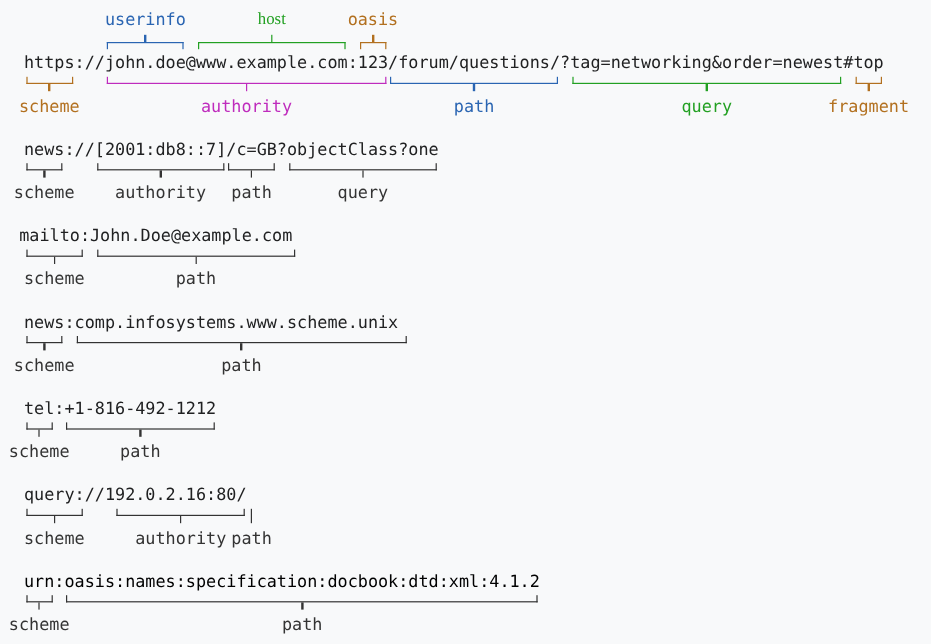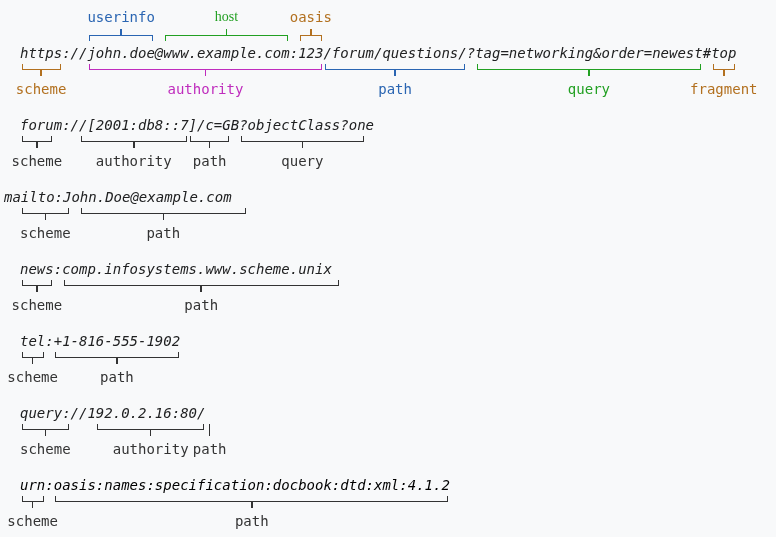--- a/index.html
+++ b/index.html
@@ -10,21 +10,20 @@
     font-family: "DejaVu Sans Mono", "Liberation Mono", monospace;
     overflow: hidden;
   }
   #diagram { position: absolute; left: 0; top: 0; width: 776px; height: 464px; }
   .example-block { position: absolute; left: 0; width: 776px; }
   .url-line {
     position: absolute;
     font-size: 14px;
     line-height: 18px;
     white-space: pre;
-    font-style: italic;
   }
   .seg-label {
     position: absolute;
     font-size: 14px;
     line-height: 18px;
     white-space: pre;
     transform: translateX(-50%);
   }
   .bk { position: absolute; }
 </style>
@@ -53,54 +52,54 @@
       <div class="bk" style="left: 394.329px; top: 62px; width: 1.5px; height: 6px; background: rgb(42, 101, 178);"></div>
       <div class="seg-label" style="left: 395.079px; top: 72px; color: rgb(42, 101, 178);">path</div>
       <div class="bk" style="left: 476.653px; top: 56px; width: 224.576px; height: 6px; border-right: 1.5px solid rgb(34, 160, 34); border-bottom: 1.5px solid rgb(34, 160, 34); border-left: 1.5px solid rgb(34, 160, 34); border-image: initial; border-top: none;"></div>
       <div class="bk" style="left: 588.191px; top: 62px; width: 1.5px; height: 6px; background: rgb(34, 160, 34);"></div>
       <div class="seg-label" style="left: 588.941px; top: 72px; color: rgb(34, 160, 34);">query</div>
       <div class="bk" style="left: 712.658px; top: 56px; width: 22.2862px; height: 6px; border-right: 1.5px solid rgb(178, 112, 31); border-bottom: 1.5px solid rgb(178, 112, 31); border-left: 1.5px solid rgb(178, 112, 31); border-image: initial; border-top: none;"></div>
       <div class="bk" style="left: 723.051px; top: 62px; width: 1.5px; height: 6px; background: rgb(178, 112, 31);"></div>
       <div class="seg-label" style="left: 723.801px; top: 72px; color: rgb(178, 112, 31);">fragment</div>
     </div>
     <div class="example-block" style="top: 116px;">
-      <div class="url-line" style="left: 20px; top: 0px; color: rgb(32, 33, 34);">forum://[2001:db8::7]/c=GB?objectClass?one</div>
+      <div class="url-line" style="left: 20px; top: 0px; color: rgb(32, 33, 34);">news://[2001:db8::7]/c=GB?objectClass?one</div>
       <div class="bk" style="left: 21.5px; top: 20px; width: 30.715px; height: 6px; border-right: 1.5px solid rgb(51, 51, 51); border-bottom: 1.5px solid rgb(51, 51, 51); border-left: 1.5px solid rgb(51, 51, 51); border-image: initial; border-top: none;"></div>
       <div class="bk" style="left: 36.1075px; top: 26px; width: 1.5px; height: 6px; background: rgb(51, 51, 51);"></div>
       <div class="seg-label" style="left: 36.8575px; top: 36px; color: rgb(51, 51, 51);">scheme</div>
       <div class="bk" style="left: 80.5012px; top: 20px; width: 106.574px; height: 6px; border-right: 1.5px solid rgb(51, 51, 51); border-bottom: 1.5px solid rgb(51, 51, 51); border-left: 1.5px solid rgb(51, 51, 51); border-image: initial; border-top: none;"></div>
       <div class="bk" style="left: 133.038px; top: 26px; width: 1.5px; height: 6px; background: rgb(51, 51, 51);"></div>
       <div class="seg-label" style="left: 133.788px; top: 36px; color: rgb(51, 51, 51);">authority</div>
       <div class="bk" style="left: 190.075px; top: 20px; width: 39.1438px; height: 6px; border-right: 1.5px solid rgb(51, 51, 51); border-bottom: 1.5px solid rgb(51, 51, 51); border-left: 1.5px solid rgb(51, 51, 51); border-image: initial; border-top: none;"></div>
       <div class="bk" style="left: 208.897px; top: 26px; width: 1.5px; height: 6px; background: rgb(51, 51, 51);"></div>
       <div class="seg-label" style="left: 209.647px; top: 36px; color: rgb(51, 51, 51);">path</div>
       <div class="bk" style="left: 240.648px; top: 20px; width: 123.431px; height: 6px; border-right: 1.5px solid rgb(51, 51, 51); border-bottom: 1.5px solid rgb(51, 51, 51); border-left: 1.5px solid rgb(51, 51, 51); border-image: initial; border-top: none;"></div>
       <div class="bk" style="left: 301.613px; top: 26px; width: 1.5px; height: 6px; background: rgb(51, 51, 51);"></div>
       <div class="seg-label" style="left: 302.363px; top: 36px; color: rgb(51, 51, 51);">query</div>
     </div>
     <div class="example-block" style="top: 188px;">
-      <div class="url-line" style="left: 4px; top: 0px; color: rgb(32, 33, 34);">mailto:John.Doe@example.com</div>
+      <div class="url-line" style="left: 16px; top: 0px; color: rgb(32, 33, 34);">mailto:John.Doe@example.com</div>
       <div class="bk" style="left: 21.5px; top: 20px; width: 47.5725px; height: 6px; border-right: 1.5px solid rgb(51, 51, 51); border-bottom: 1.5px solid rgb(51, 51, 51); border-left: 1.5px solid rgb(51, 51, 51); border-image: initial; border-top: none;"></div>
       <div class="bk" style="left: 44.5363px; top: 26px; width: 1.5px; height: 6px; background: rgb(51, 51, 51);"></div>
       <div class="seg-label" style="left: 45.2863px; top: 36px; color: rgb(51, 51, 51);">scheme</div>
       <div class="bk" style="left: 80.5012px; top: 20px; width: 165.575px; height: 6px; border-right: 1.5px solid rgb(51, 51, 51); border-bottom: 1.5px solid rgb(51, 51, 51); border-left: 1.5px solid rgb(51, 51, 51); border-image: initial; border-top: none;"></div>
       <div class="bk" style="left: 162.539px; top: 26px; width: 1.5px; height: 6px; background: rgb(51, 51, 51);"></div>
       <div class="seg-label" style="left: 163.289px; top: 36px; color: rgb(51, 51, 51);">path</div>
     </div>
     <div class="example-block" style="top: 260px;">
       <div class="url-line" style="left: 20px; top: 0px; color: rgb(32, 33, 34);">news:comp.infosystems.www.scheme.unix</div>
       <div class="bk" style="left: 21.5px; top: 20px; width: 30.715px; height: 6px; border-right: 1.5px solid rgb(51, 51, 51); border-bottom: 1.5px solid rgb(51, 51, 51); border-left: 1.5px solid rgb(51, 51, 51); border-image: initial; border-top: none;"></div>
       <div class="bk" style="left: 36.1075px; top: 26px; width: 1.5px; height: 6px; background: rgb(51, 51, 51);"></div>
       <div class="seg-label" style="left: 36.8575px; top: 36px; color: rgb(51, 51, 51);">scheme</div>
       <div class="bk" style="left: 63.6438px; top: 20px; width: 275.149px; height: 6px; border-right: 1.5px solid rgb(51, 51, 51); border-bottom: 1.5px solid rgb(51, 51, 51); border-left: 1.5px solid rgb(51, 51, 51); border-image: initial; border-top: none;"></div>
       <div class="bk" style="left: 200.468px; top: 26px; width: 1.5px; height: 6px; background: rgb(51, 51, 51);"></div>
       <div class="seg-label" style="left: 201.218px; top: 36px; color: rgb(51, 51, 51);">path</div>
     </div>
     <div class="example-block" style="top: 332px;">
-      <div class="url-line" style="left: 20px; top: 0px; color: rgb(32, 33, 34);">tel:+1-816-555-1902</div>
+      <div class="url-line" style="left: 20px; top: 0px; color: rgb(32, 33, 34);">tel:+1-816-492-1212</div>
       <div class="bk" style="left: 21.5px; top: 20px; width: 22.2863px; height: 6px; border-right: 1.5px solid rgb(51, 51, 51); border-bottom: 1.5px solid rgb(51, 51, 51); border-left: 1.5px solid rgb(51, 51, 51); border-image: initial; border-top: none;"></div>
       <div class="bk" style="left: 31.8931px; top: 26px; width: 1.5px; height: 6px; background: rgb(51, 51, 51);"></div>
       <div class="seg-label" style="left: 32.6431px; top: 36px; color: rgb(51, 51, 51);">scheme</div>
       <div class="bk" style="left: 55.215px; top: 20px; width: 123.431px; height: 6px; border-right: 1.5px solid rgb(51, 51, 51); border-bottom: 1.5px solid rgb(51, 51, 51); border-left: 1.5px solid rgb(51, 51, 51); border-image: initial; border-top: none;"></div>
       <div class="bk" style="left: 116.181px; top: 26px; width: 1.5px; height: 6px; background: rgb(51, 51, 51);"></div>
       <div class="seg-label" style="left: 116.931px; top: 36px; color: rgb(51, 51, 51);">path</div>
     </div>
     <div class="example-block" style="top: 404px;">
       <div class="url-line" style="left: 20px; top: 0px; color: rgb(32, 33, 34);">query://192.0.2.16:80/</div>
       <div class="bk" style="left: 21.5px; top: 20px; width: 47.5725px; height: 6px; border-right: 1.5px solid rgb(51, 51, 51); border-bottom: 1.5px solid rgb(51, 51, 51); border-left: 1.5px solid rgb(51, 51, 51); border-image: initial; border-top: none;"></div>

